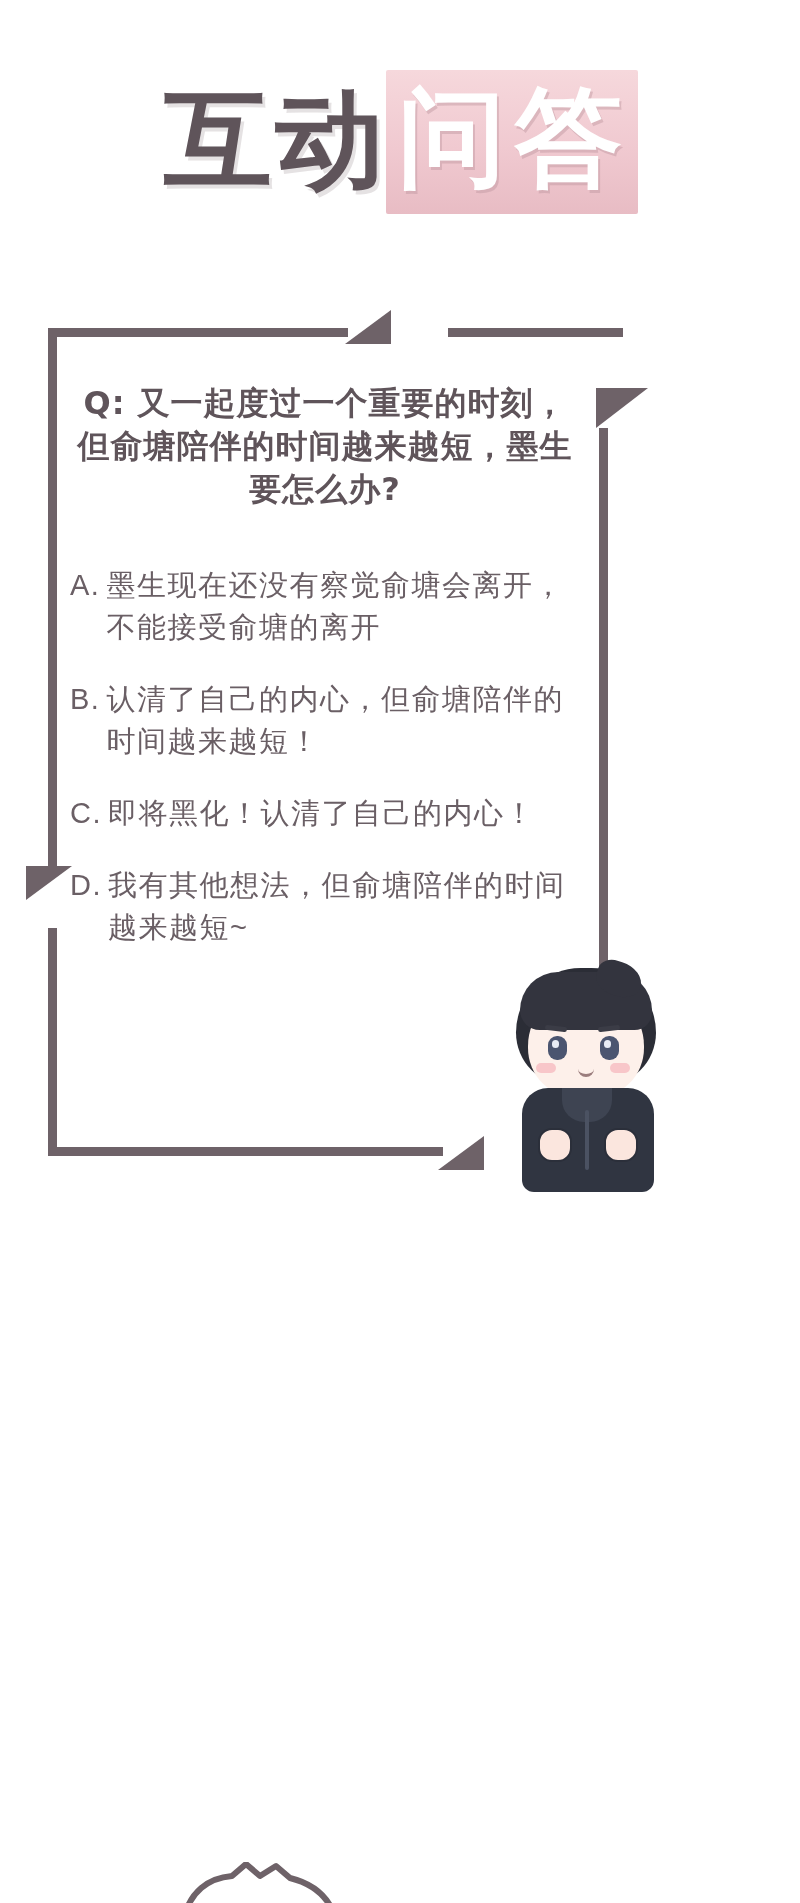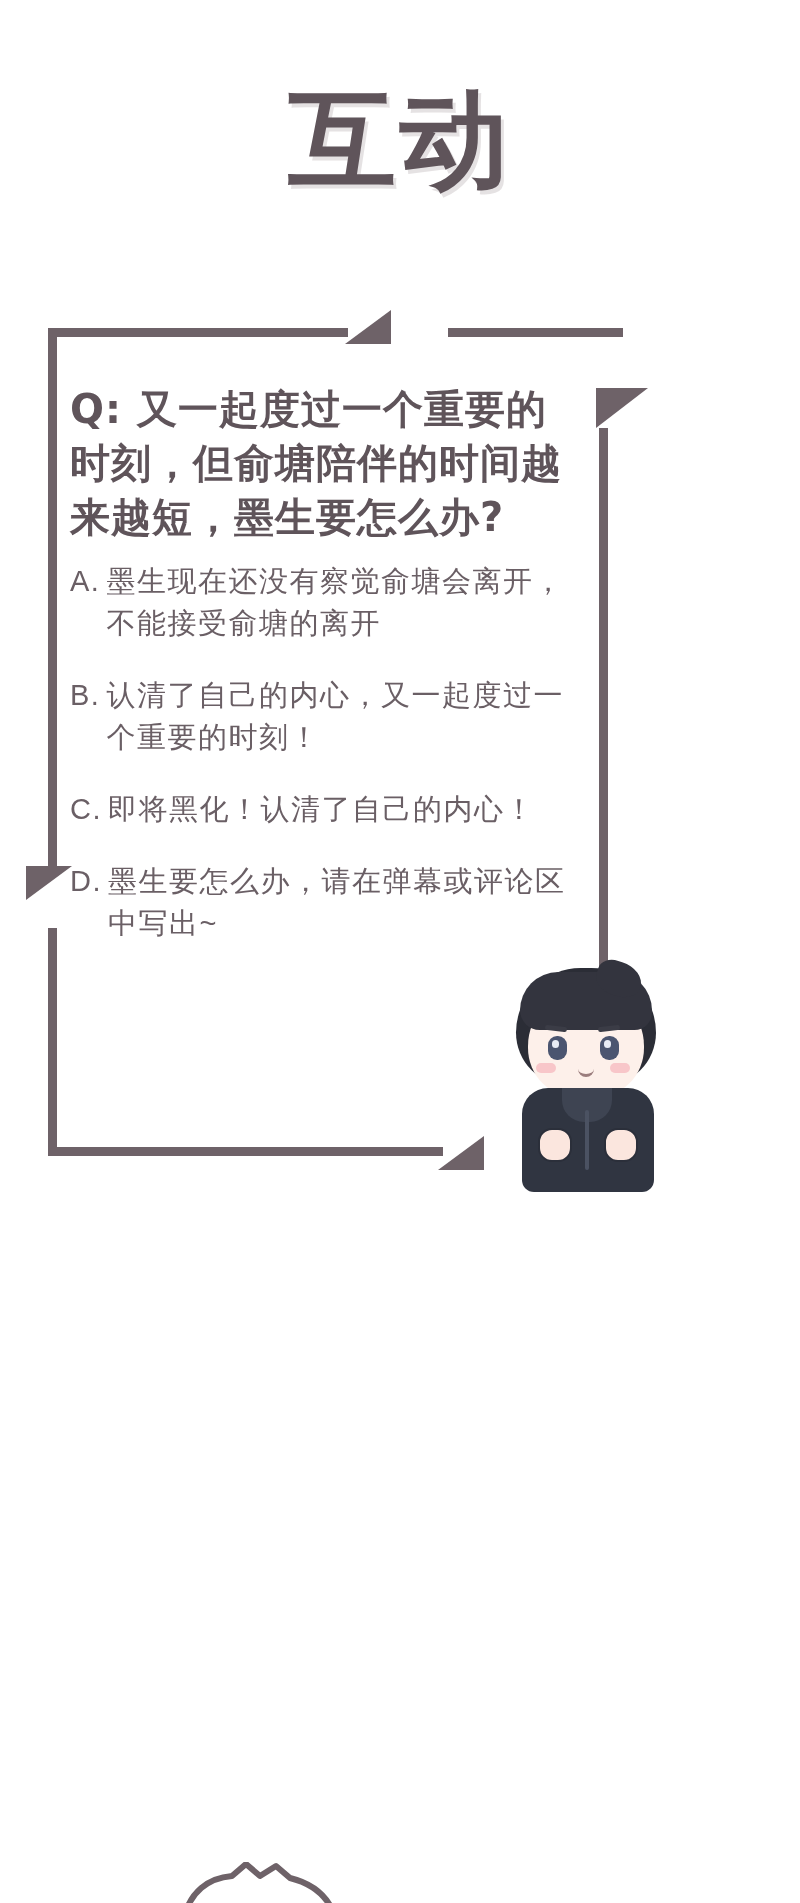--- a/index.html
+++ b/index.html
@@ -114,26 +114,27 @@
   
   .content {
     position: absolute;
     left: 70px;
     top: 382px;
     width: 530px;
   }
   .question {
     font-family: "DejaVu Sans", sans-serif;
     font-weight: bold;
-    font-size: 40px;
+    font-size: 32px;
     line-height: 1.35;
     color: #5f545a;
     letter-spacing: 1px;
-    margin: 0 0 16px 0;
+    margin: 0 0 52px 0;
     max-width: 510px;
+    text-align: center;
   }
   .option {
     display: flex;
     align-items: flex-start;
     font-size: 29px;
     line-height: 1.45;
     color: #6a5f65;
     margin-bottom: 30px;
     letter-spacing: 1.5px;
     max-width: 520px;
@@ -256,20 +257,24 @@
     height: 60px;
   }
   .bottom-shape svg { display: block; }
 </style>
 </head>
 <body>
 
 <div class="title-wrap">
   <span class="title-char">互</span>
   <span class="title-char">动</span>
+  <span class="title-boxed">
+    <span class="title-char inner">问</span>
+    <span class="title-char inner">答</span>
+  </span>
 </div>
 
 <div class="frame">
   <div class="edge edge-top"></div>
   <div class="edge edge-top-2"></div>
   <div class="edge edge-left"></div>
   <div class="edge edge-left-2"></div>
   <div class="edge edge-bottom"></div>
   <div class="edge edge-right"></div>
   <div class="arrow arrow-top"></div>
@@ -281,31 +286,31 @@
 <div class="content">
   <p class="question">Q: 又一起度过一个重要的时刻，但俞塘陪伴的时间越来越短，墨生要怎么办?</p>
 
   <div class="option">
     <span class="key">A.</span>
     <span class="text">墨生现在还没有察觉俞塘会离开，不能接受俞塘的离开</span>
   </div>
 
   <div class="option">
     <span class="key">B.</span>
-    <span class="text">认清了自己的内心，又一起度过一个重要的时刻！</span>
+    <span class="text">认清了自己的内心，但俞塘陪伴的时间越来越短！</span>
   </div>
 
   <div class="option">
     <span class="key">C.</span>
     <span class="text">即将黑化！认清了自己的内心！</span>
   </div>
 
   <div class="option">
     <span class="key">D.</span>
-    <span class="text">墨生要怎么办，请在弹幕或评论区中写出~</span>
+    <span class="text">我有其他想法，但俞塘陪伴的时间越来越短~</span>
   </div>
 </div>
 
 <div class="character">
   <div class="ch-hair-back"></div>
   <div class="ch-face"></div>
   <div class="ch-hair-front"></div>
   <div class="ch-hair-tuft"></div>
   <div class="ch-brow l"></div>
   <div class="ch-brow r"></div>

